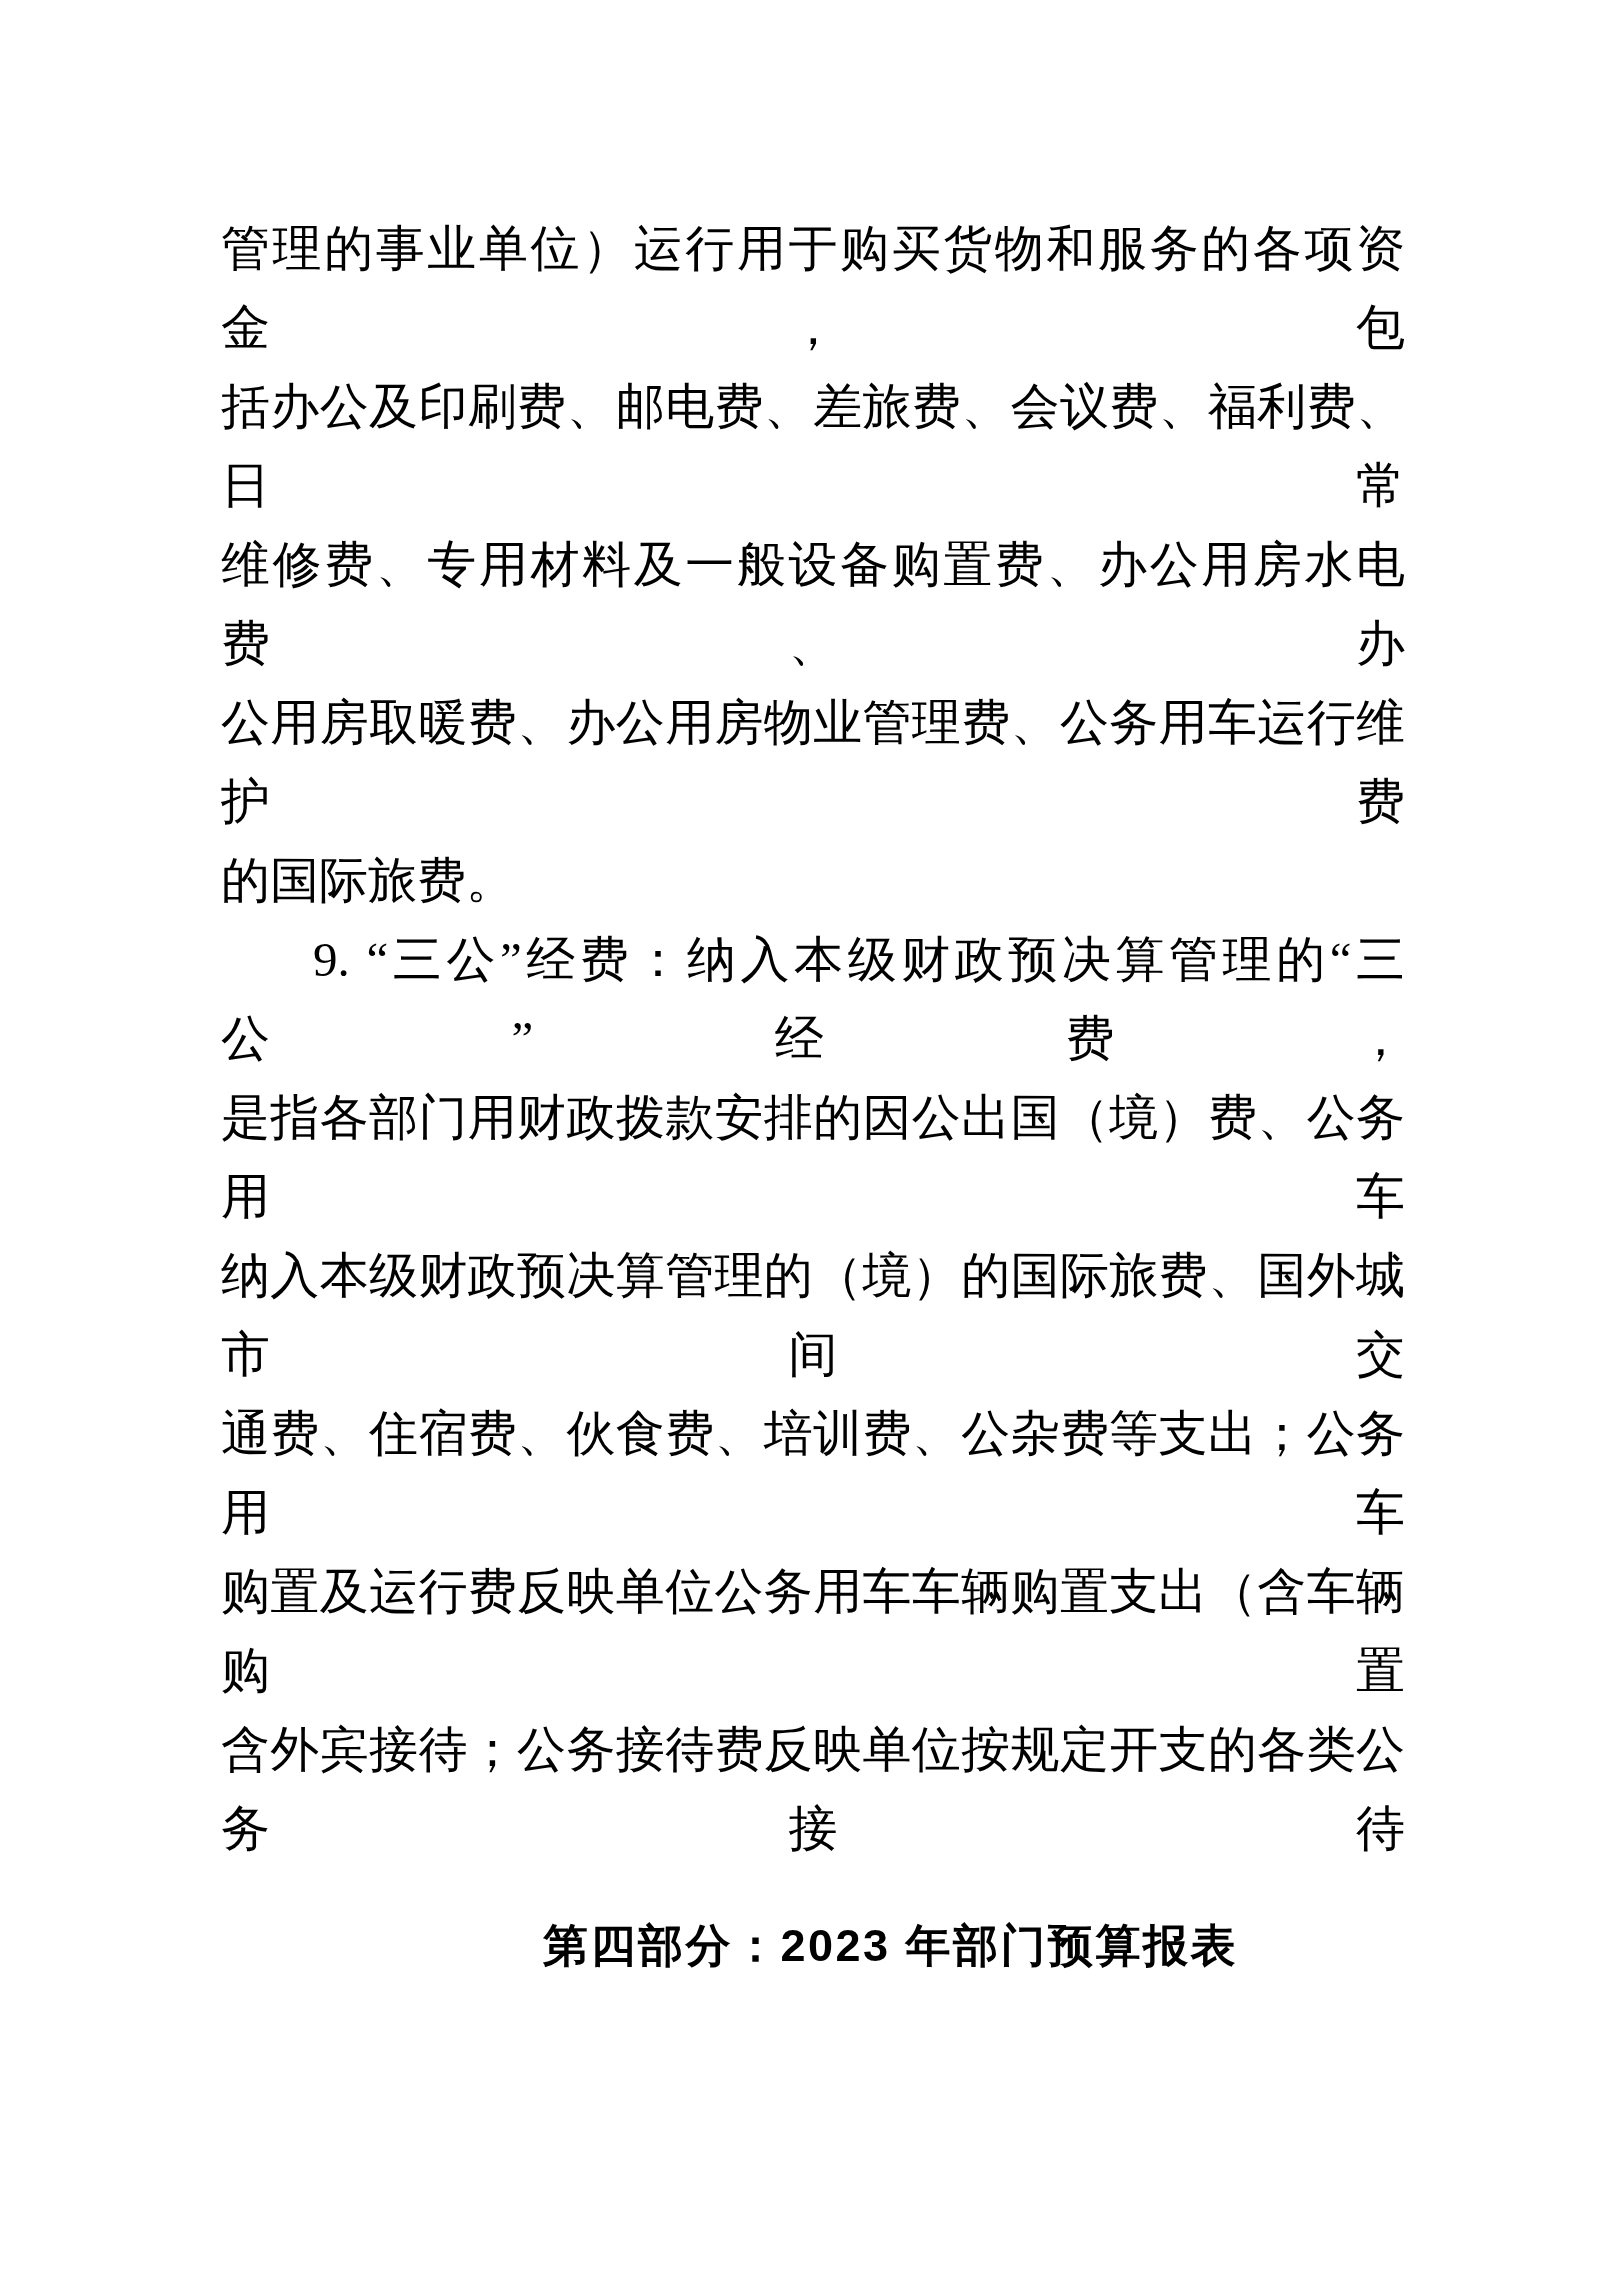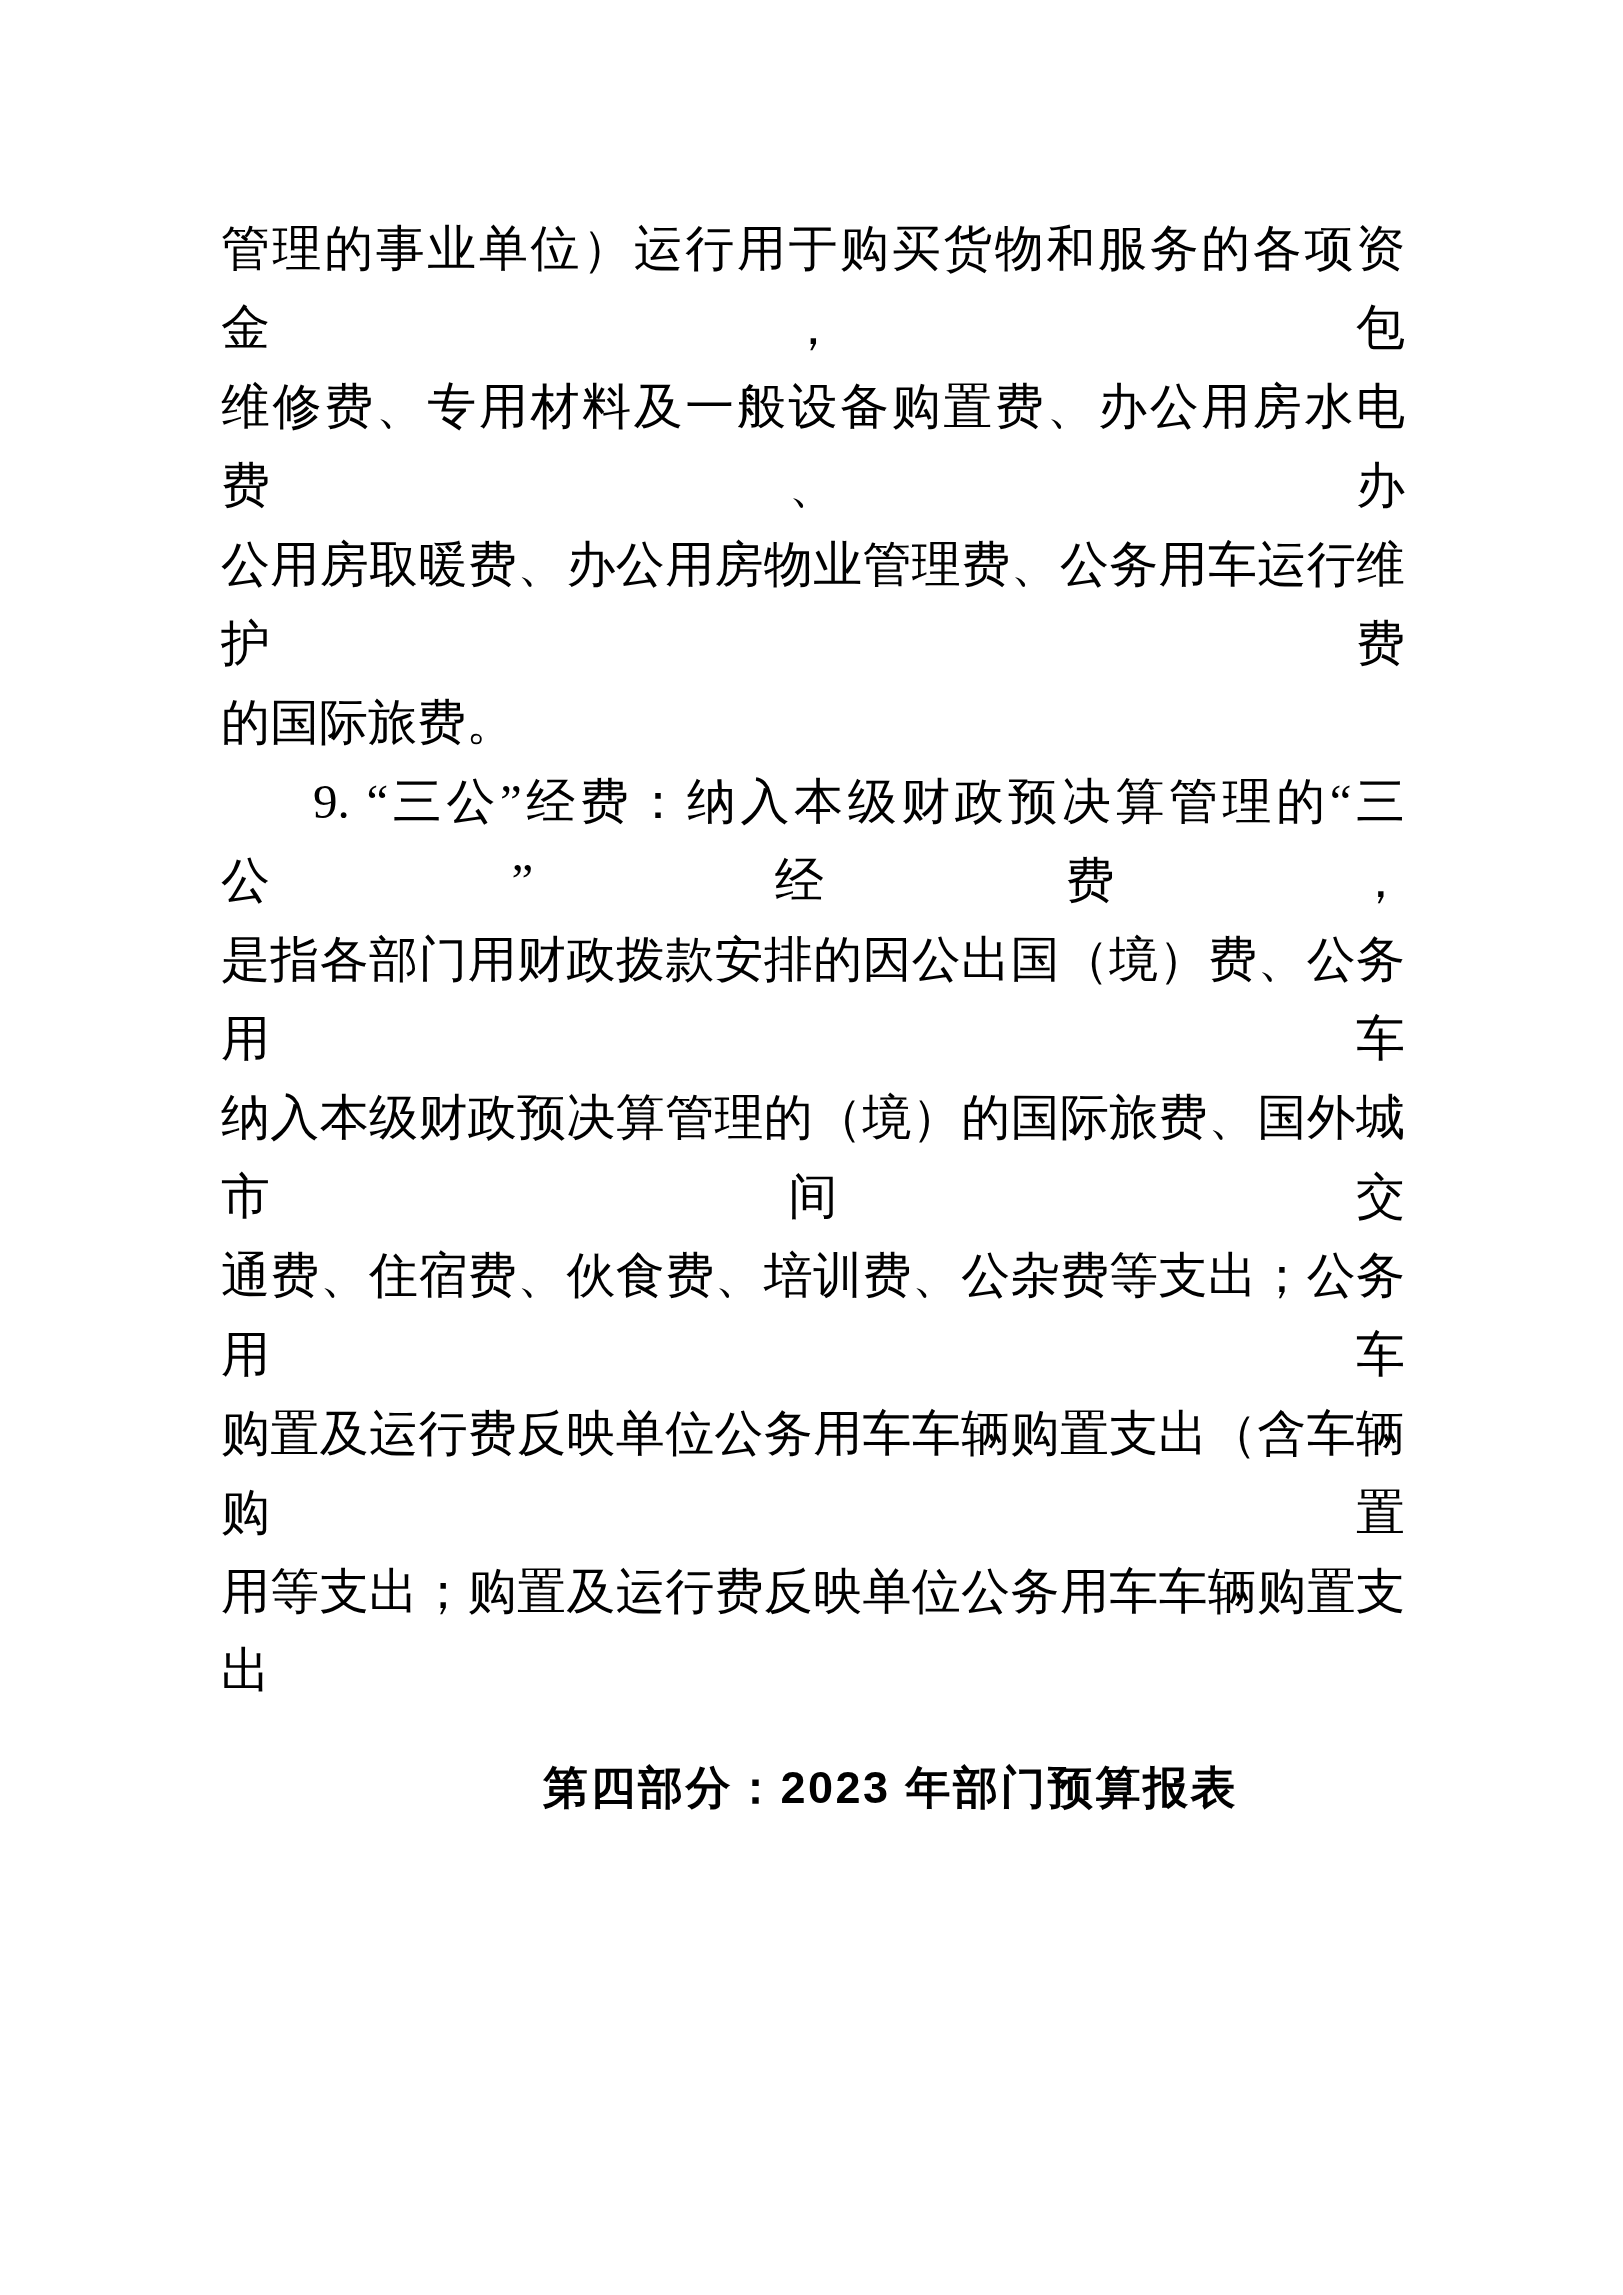--- a/index.html
+++ b/index.html
@@ -48,31 +48,32 @@
   }
 </style>
 </head>
 <body>
 
 <div class="page">
   <div class="content">
 
     <div>
       <div class="bline just">管理的事业单位）运行用于购买货物和服务的各项资金，包</div>
+      <div class="bline just">括办公及印刷费、邮电费、差旅费、会议费、福利费、日常</div>
       <div class="bline just">维修费、专用材料及一般设备购置费、办公用房水电费、办</div>
       <div class="bline just">公用房取暖费、办公用房物业管理费、公务用车运行维护费</div>
       <div class="bline">的国际旅费。</div>
     </div>
 
     <div>
       <div class="bline just indent1">9. “三公”经费：纳入本级财政预决算管理的“三公”经费，</div>
       <div class="bline just">是指各部门用财政拨款安排的因公出国（境）费、公务用车</div>
       <div class="bline just">纳入本级财政预决算管理的（境）的国际旅费、国外城市间交</div>
       <div class="bline just">通费、住宿费、伙食费、培训费、公杂费等支出；公务用车</div>
       <div class="bline just">购置及运行费反映单位公务用车车辆购置支出（含车辆购置</div>
-      <div class="bline just">用等支出；购置及运行费反映单位公务用车车辆购置支出</div>
+      <div class="bline just">含外宾接待；公务接待费反映单位按规定开支的各类公务接待</div>
     </div>
 
     <div class="section-heading">第四部分：2023 年部门预算报表</div>
 
   </div>
 </div>
 
 
 </body></html>

